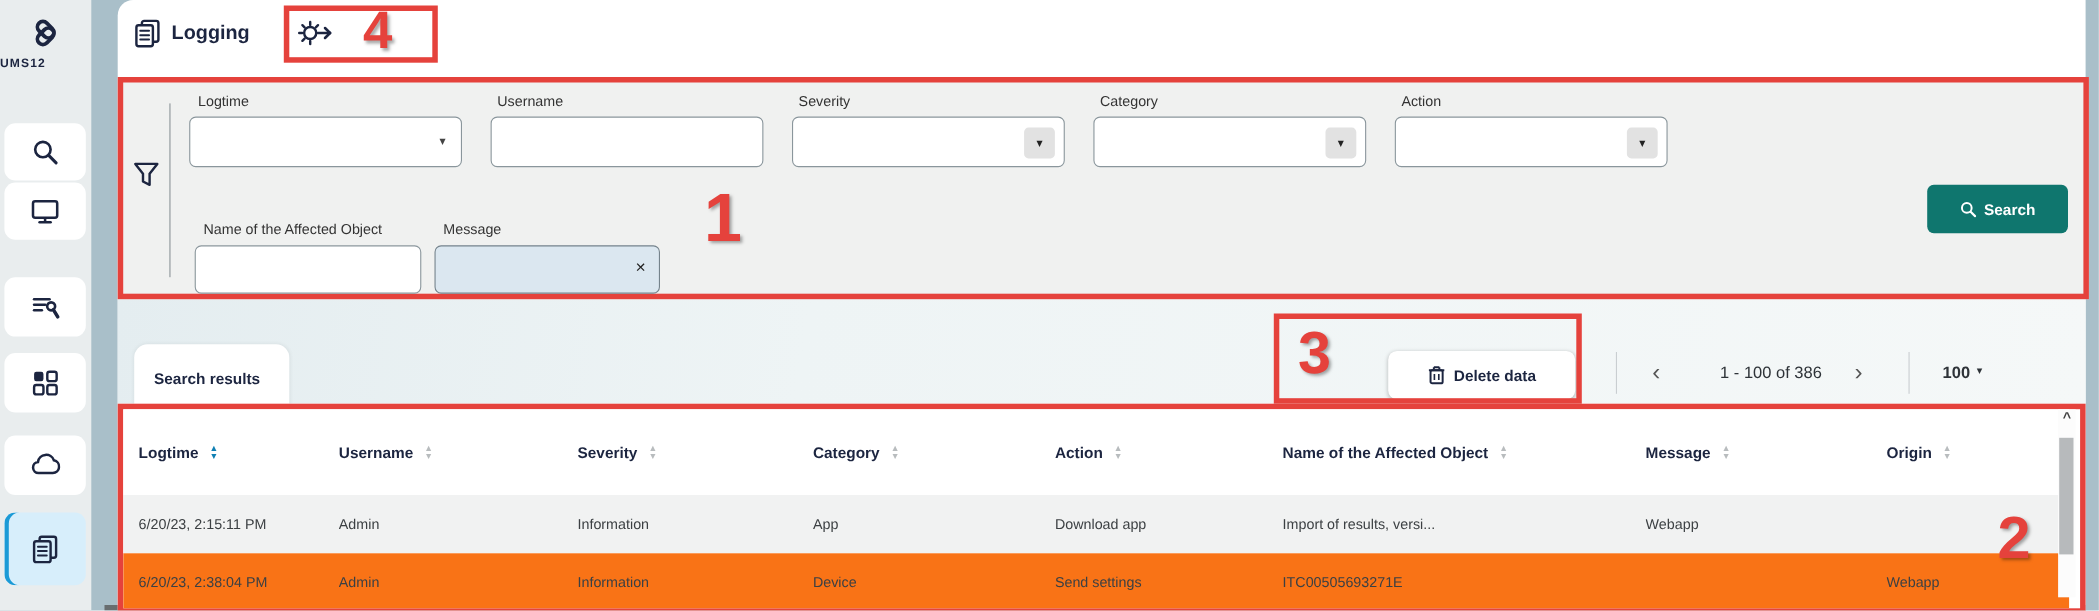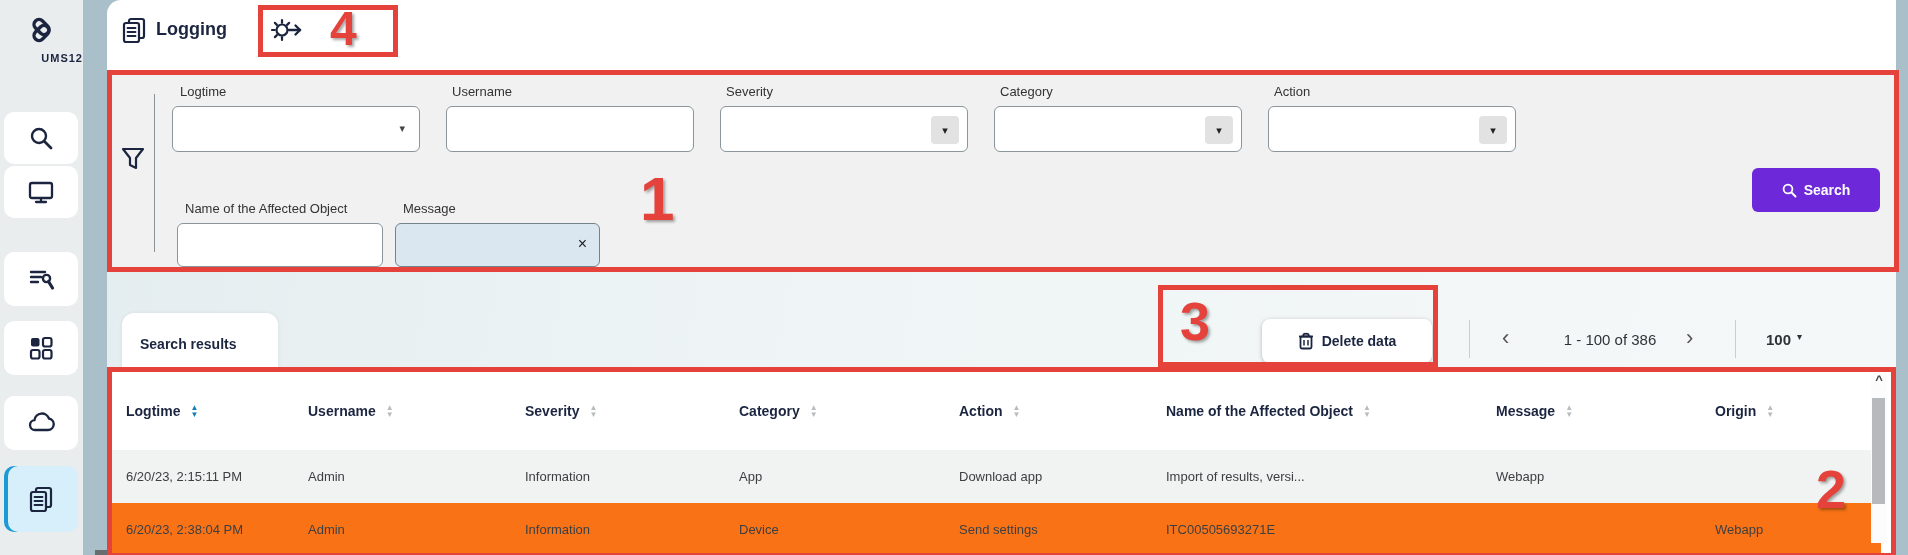--- a/index.html
+++ b/index.html
@@ -2,21 +2,21 @@
 <html><head>
 <meta charset="utf-8">
 <style>
   html,body{margin:0;padding:0;}
   .screen{position:relative;width:1908px;height:555px;overflow:hidden;
     background:#a9bfc9;font-family:"Liberation Sans",sans-serif;color:#1c2540;}
   .abs{position:absolute;}
 
   
   .sidebar{left:0;top:0;width:83px;height:555px;background:#e9edee;}
-  .logo-wrap{left:0;top:10px;width:83px;text-align:right;}
+  .logo-wrap{left:0;top:10px;width:83px;text-align:left;}
   .logo-text{font-size:11px;font-weight:bold;letter-spacing:1px;color:#1c2540;margin-top:2px;}
   .nav-btn{left:4px;width:74px;background:#fff;border-radius:10px;
     display:flex;align-items:center;justify-content:center;}
   .nav-btn.active{background:#d7eefb;box-shadow:inset 4px 0 0 #1b9ad6;}
   .icon-svg{display:block;}
 
   
   .main-panel{left:107px;top:0;width:1789px;height:555px;background:#ffffff;border-top-left-radius:14px;}
   .page-title{left:156px;top:19px;font-size:18px;font-weight:bold;color:#1c2540;}
 
@@ -24,28 +24,28 @@
   .filter-panel{left:107px;top:70px;width:1782px;height:192px;background:#f0f1f0;
     border:5px solid #e5423c;z-index:20;}
   .vline{width:1px;background:#8b9398;}
   .f-label{font-size:13px;color:#333;z-index:22;}
   .f-input{background:#fff;border:1px solid #8a969c;border-radius:6px;z-index:22;box-sizing:border-box;}
   .combo-btn{position:absolute;right:8px;top:9px;width:28px;height:28px;background:#e2e2e2;
     border-radius:4px;display:flex;align-items:center;justify-content:center;font-size:11px;color:#222;}
   .plain-arrow{position:absolute;right:14px;top:15px;font-size:11px;color:#444;}
   .msg-input{background:#dbe7f0;border:1px solid #75838c;}
   .clear-x{position:absolute;right:12px;top:11px;font-size:16px;color:#222;}
-  .search-btn{left:1752px;top:168px;width:128px;height:44px;background:#6d28d9;border-radius:6px;
+  .search-btn{left:1752px;top:168px;width:128px;height:44px;background:#0f766e;border-radius:6px;
     display:flex;align-items:center;justify-content:center;gap:7px;color:#fff;font-weight:bold;
     font-size:14px;z-index:22;}
 
   
   .band{left:107px;top:272px;width:1789px;height:95px;
     background:linear-gradient(100deg,#e4edf0 0%,#eef4f5 35%,#f5f8f8 100%);}
-  .tab{left:122px;top:313px;width:156px;height:58px;background:#fff;border-radius:12px 12px 0 0;
+  .tab{left:122px;top:313px;width:141px;height:58px;background:#fff;border-radius:12px 12px 0 0;
     box-shadow:0 0 4px rgba(0,0,0,0.07);}
   .tab span{position:absolute;left:18px;top:23px;font-size:14px;font-weight:bold;color:#1c2540;}
   .del-btn{left:1262px;top:319px;width:170px;height:44px;background:#fff;border-radius:8px;
     box-shadow:0 1px 4px rgba(0,0,0,0.25);display:flex;align-items:center;justify-content:center;
     gap:8px;font-size:14px;font-weight:bold;color:#1c2540;z-index:15;}
   .tool-div{width:1px;height:38px;background:#c9ced1;top:320px;}
   .pg-chev{top:324px;font-size:22px;color:#555;line-height:28px;}
   .pg-range{left:1538px;top:331px;width:144px;text-align:center;font-size:15px;color:#2e3338;}
   .pg-size{left:1766px;top:331px;font-size:15px;font-weight:bold;color:#2e3338;display:flex;gap:6px;}
   .pg-size .dd{font-size:10px;font-weight:normal;}

